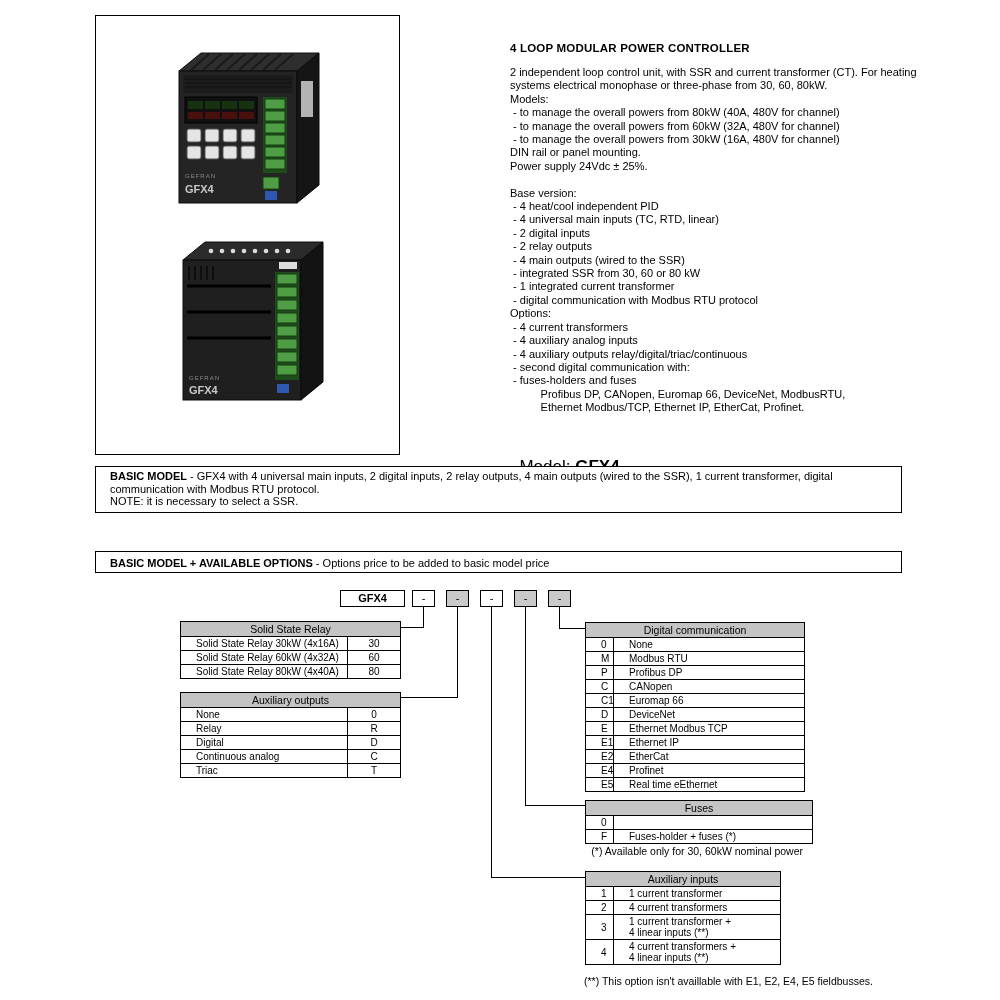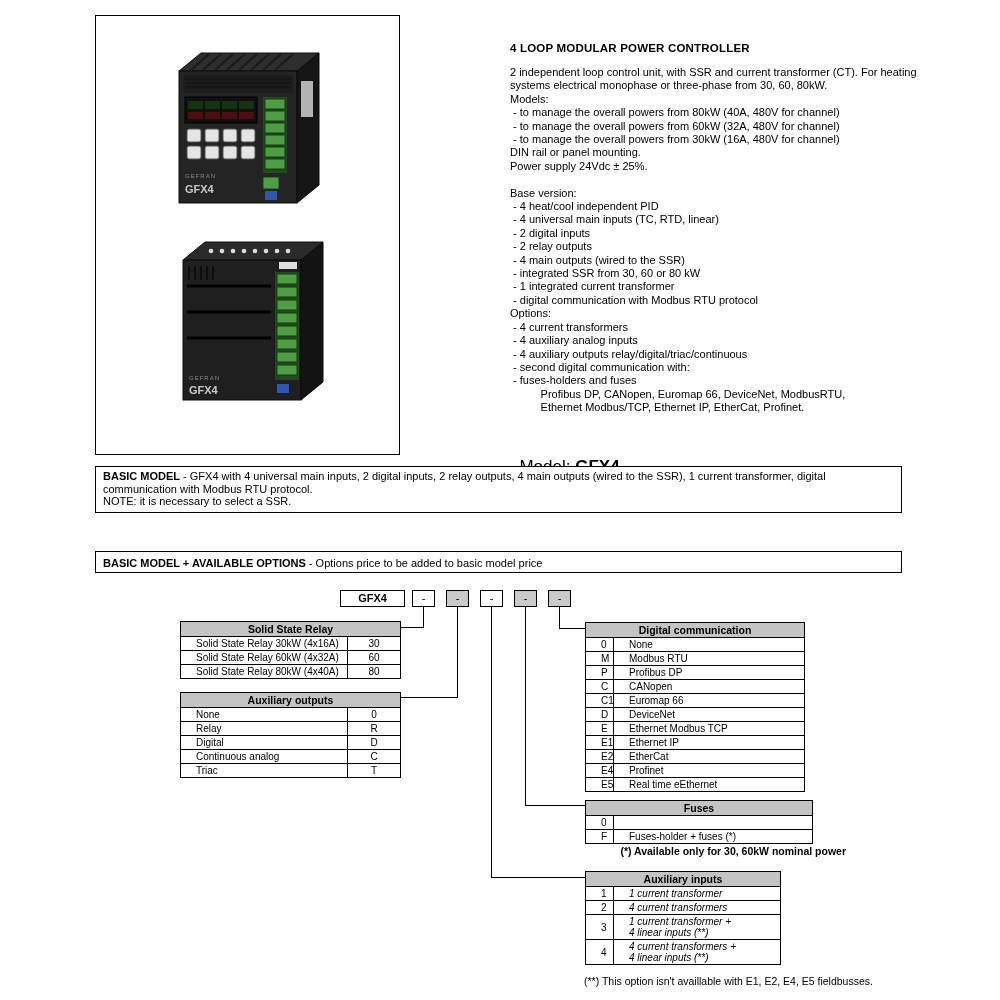--- a/index.html
+++ b/index.html
@@ -5,36 +5,36 @@
   html,body{margin:0;padding:0;}
   body{
     position:relative;width:1000px;height:1000px;background:#ffffff;
     font-family:"Liberation Sans",sans-serif;color:#000;font-size:11px;
     overflow:hidden;
   }
   .abs{position:absolute;}
   .title{font-weight:bold;font-size:11.5px;letter-spacing:0.2px;}
   .desc-line{white-space:pre;font-size:11px;line-height:13.4px;min-height:13.4px;}
   .model-line{white-space:pre;font-size:17px;}
-  .box{border:1px solid #000;font-size:11px;line-height:12.6px;padding:3px 7px;box-sizing:border-box;background:#fff;}
+  .box{border:1px solid #000;font-size:11px;line-height:12.6px;padding:3px 14px;box-sizing:border-box;background:#fff;}
   .b{font-weight:bold;}
   .img-frame{border:1px solid #000;background:#fff;}
   .code-box{border:1px solid #000;height:17px;line-height:15px;text-align:center;font-size:11px;box-sizing:border-box;background:#fff;}
   .model-box{width:65px;font-weight:bold;}
   .slots{display:flex;gap:11px;}
   .slot{width:23px;}
   .slots .slot:nth-of-type(2),.slots .slot:nth-of-type(4),.slots .slot:nth-of-type(5){background:#c9c9c9;}
   .vline,.hline{background:#000;}
   .vline{width:1px;}
   .hline{height:1px;}
   .tbl{border-collapse:collapse;table-layout:fixed;background:#fff;}
-  .tbl th{background:#c4c4c4;border:1px solid #000;font-size:10.5px;font-weight:bold;padding:1px 2px;text-align:center;}
+  .tbl th{background:#c4c4c4;border:1px solid #000;font-size:10.5px;font-weight:normal;padding:1px 2px;text-align:center;}
   .tbl td{border:1px solid #000000;font-size:10px;padding:1px 15px;height:11px;line-height:11px;overflow:hidden;white-space:nowrap;}
   .tbl td.ctr{text-align:center;}
-  .tbl td.ml{white-space:pre-line;height:auto;line-height:11px;font-style:italic;}
+  .tbl td.ml{white-space:pre-line;height:auto;line-height:11px;}
   .note{font-size:10.5px;white-space:nowrap;}
 </style>
 </head>
 <body>
 
 <div class="abs img-frame" style="left:95px; top:15px; width:303px; height:438px;">
 
   <svg width="185" height="175" viewBox="0 0 185 175" style="position:absolute; left:53px; top:25px;">
     <polygon points="30,30 52,12 170,12 148,30" fill="#2e2e2e" stroke="#101010"></polygon>
     <path d="M60,13 L42,29 M72,13 L54,29 M84,13 L66,29 M96,13 L78,29 M108,13 L90,29 M120,13 L102,29 M132,13 L114,29 M144,13 L126,29" stroke="#1a1a1a" stroke-width="2" fill="none"></path>
@@ -364,21 +364,21 @@
         <td class="ctr">0</td>
         <td></td>
       </tr>
 
       <tr>
         <td class="ctr">F</td>
         <td>Fuses-holder + fuses (*)</td>
       </tr>
     </tbody>
 </table>
-<div class="abs note" style="left:613px; top:845px; width:233px; text-align:right;font-weight:bold;">(*) Available only for 30, 60kW nominal power</div>
+<div class="abs note" style="left:570px; top:845px; width:233px; text-align:right;">(*) Available only for 30, 60kW nominal power</div>
 
 <table class="tbl abs" style="left:585px; top:871px; width:196px;">
   <colgroup>
       <col style="width:28px;">
       <col>
     </colgroup>
   <thead>
       <tr>
         <th colspan="2">Auxiliary inputs</th>
       </tr>

